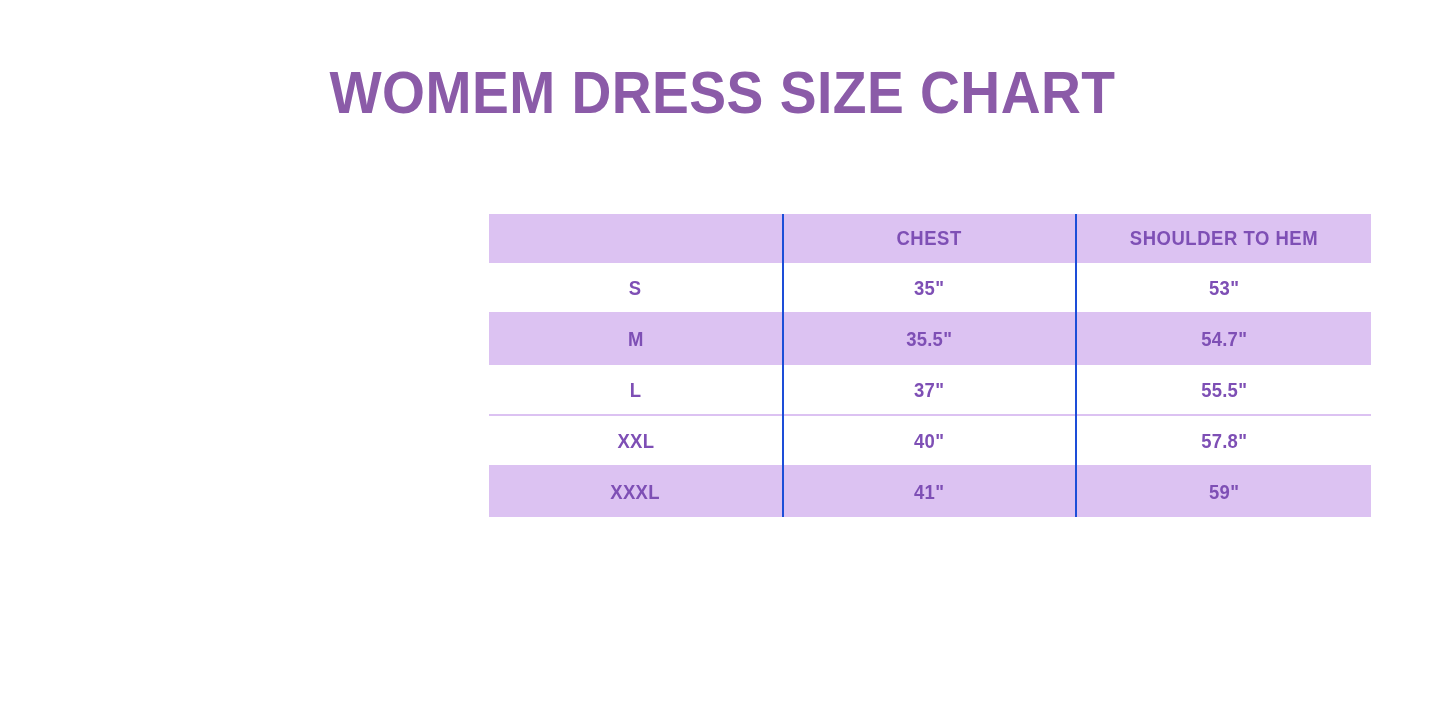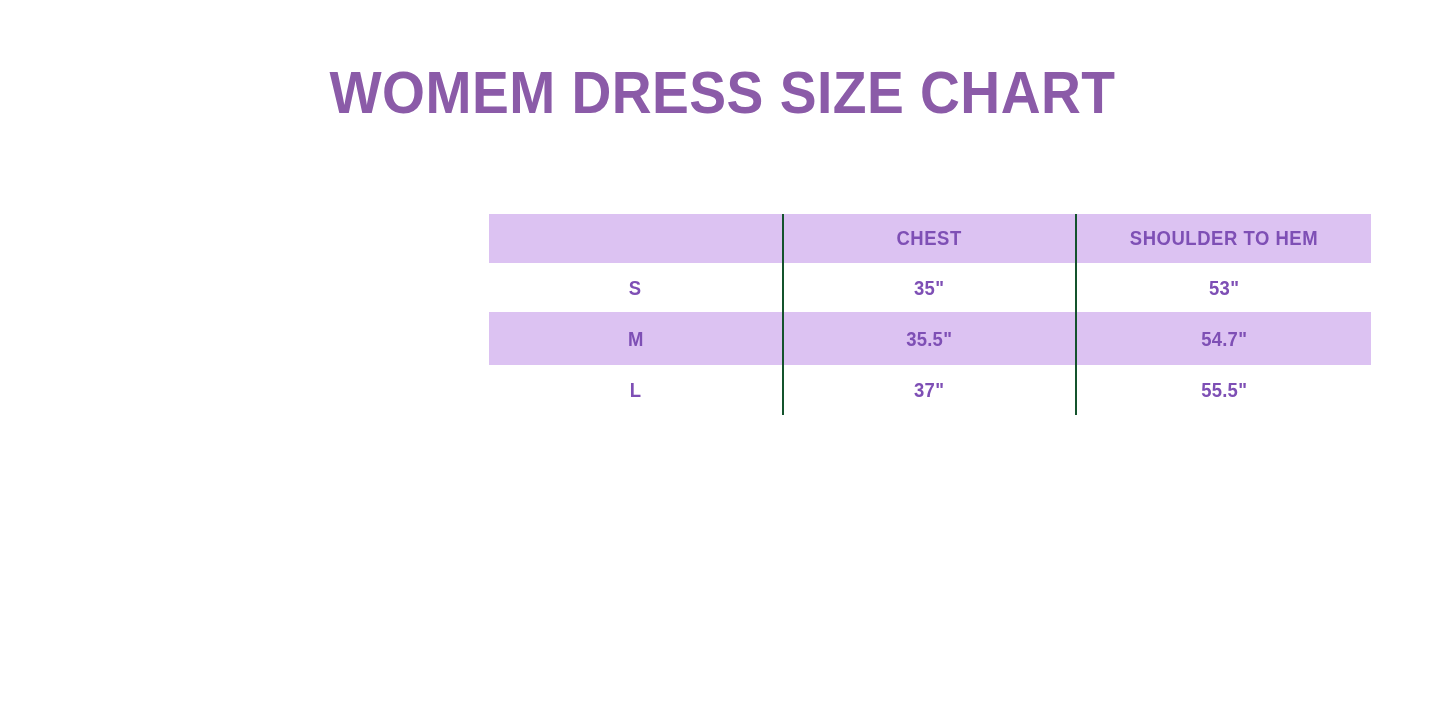--- a/index.html
+++ b/index.html
@@ -94,21 +94,21 @@
   }
 
   
   .size-table tbody tr {
     border-top: 2px solid #DCC2F2;
   }
 
   
   .size-table th.div-left,
   .size-table td.div-left {
-    border-left: 2px solid #14532d;
+    border-left: 2px solid #1d4ed8;
     text-decoration: underline;
   }
 </style>
 </head>
 <body>
 
 <div class="page">
 
   <div class="chart-title">WOMEM DRESS SIZE CHART</div>
 
@@ -164,17 +164,39 @@
         </td>
         <td class="div-left">
           <span class="cell-text">37"</span>
         </td>
         <td class="div-left">
           <span class="cell-text">55.5"</span>
         </td>
       </tr>
 
 
-
+      <tr class="row-light">
+        <td>
+          <span class="cell-text">XXL</span>
+        </td>
+        <td class="div-left">
+          <span class="cell-text">40"</span>
+        </td>
+        <td class="div-left">
+          <span class="cell-text">57.8"</span>
+        </td>
+      </tr>
+
+      <tr class="row-shade">
+        <td>
+          <span class="cell-text">XXXL</span>
+        </td>
+        <td class="div-left">
+          <span class="cell-text">41"</span>
+        </td>
+        <td class="div-left">
+          <span class="cell-text">59"</span>
+        </td>
+      </tr>
     </tbody>
   </table>
 
 </div>
 
 </body></html>

